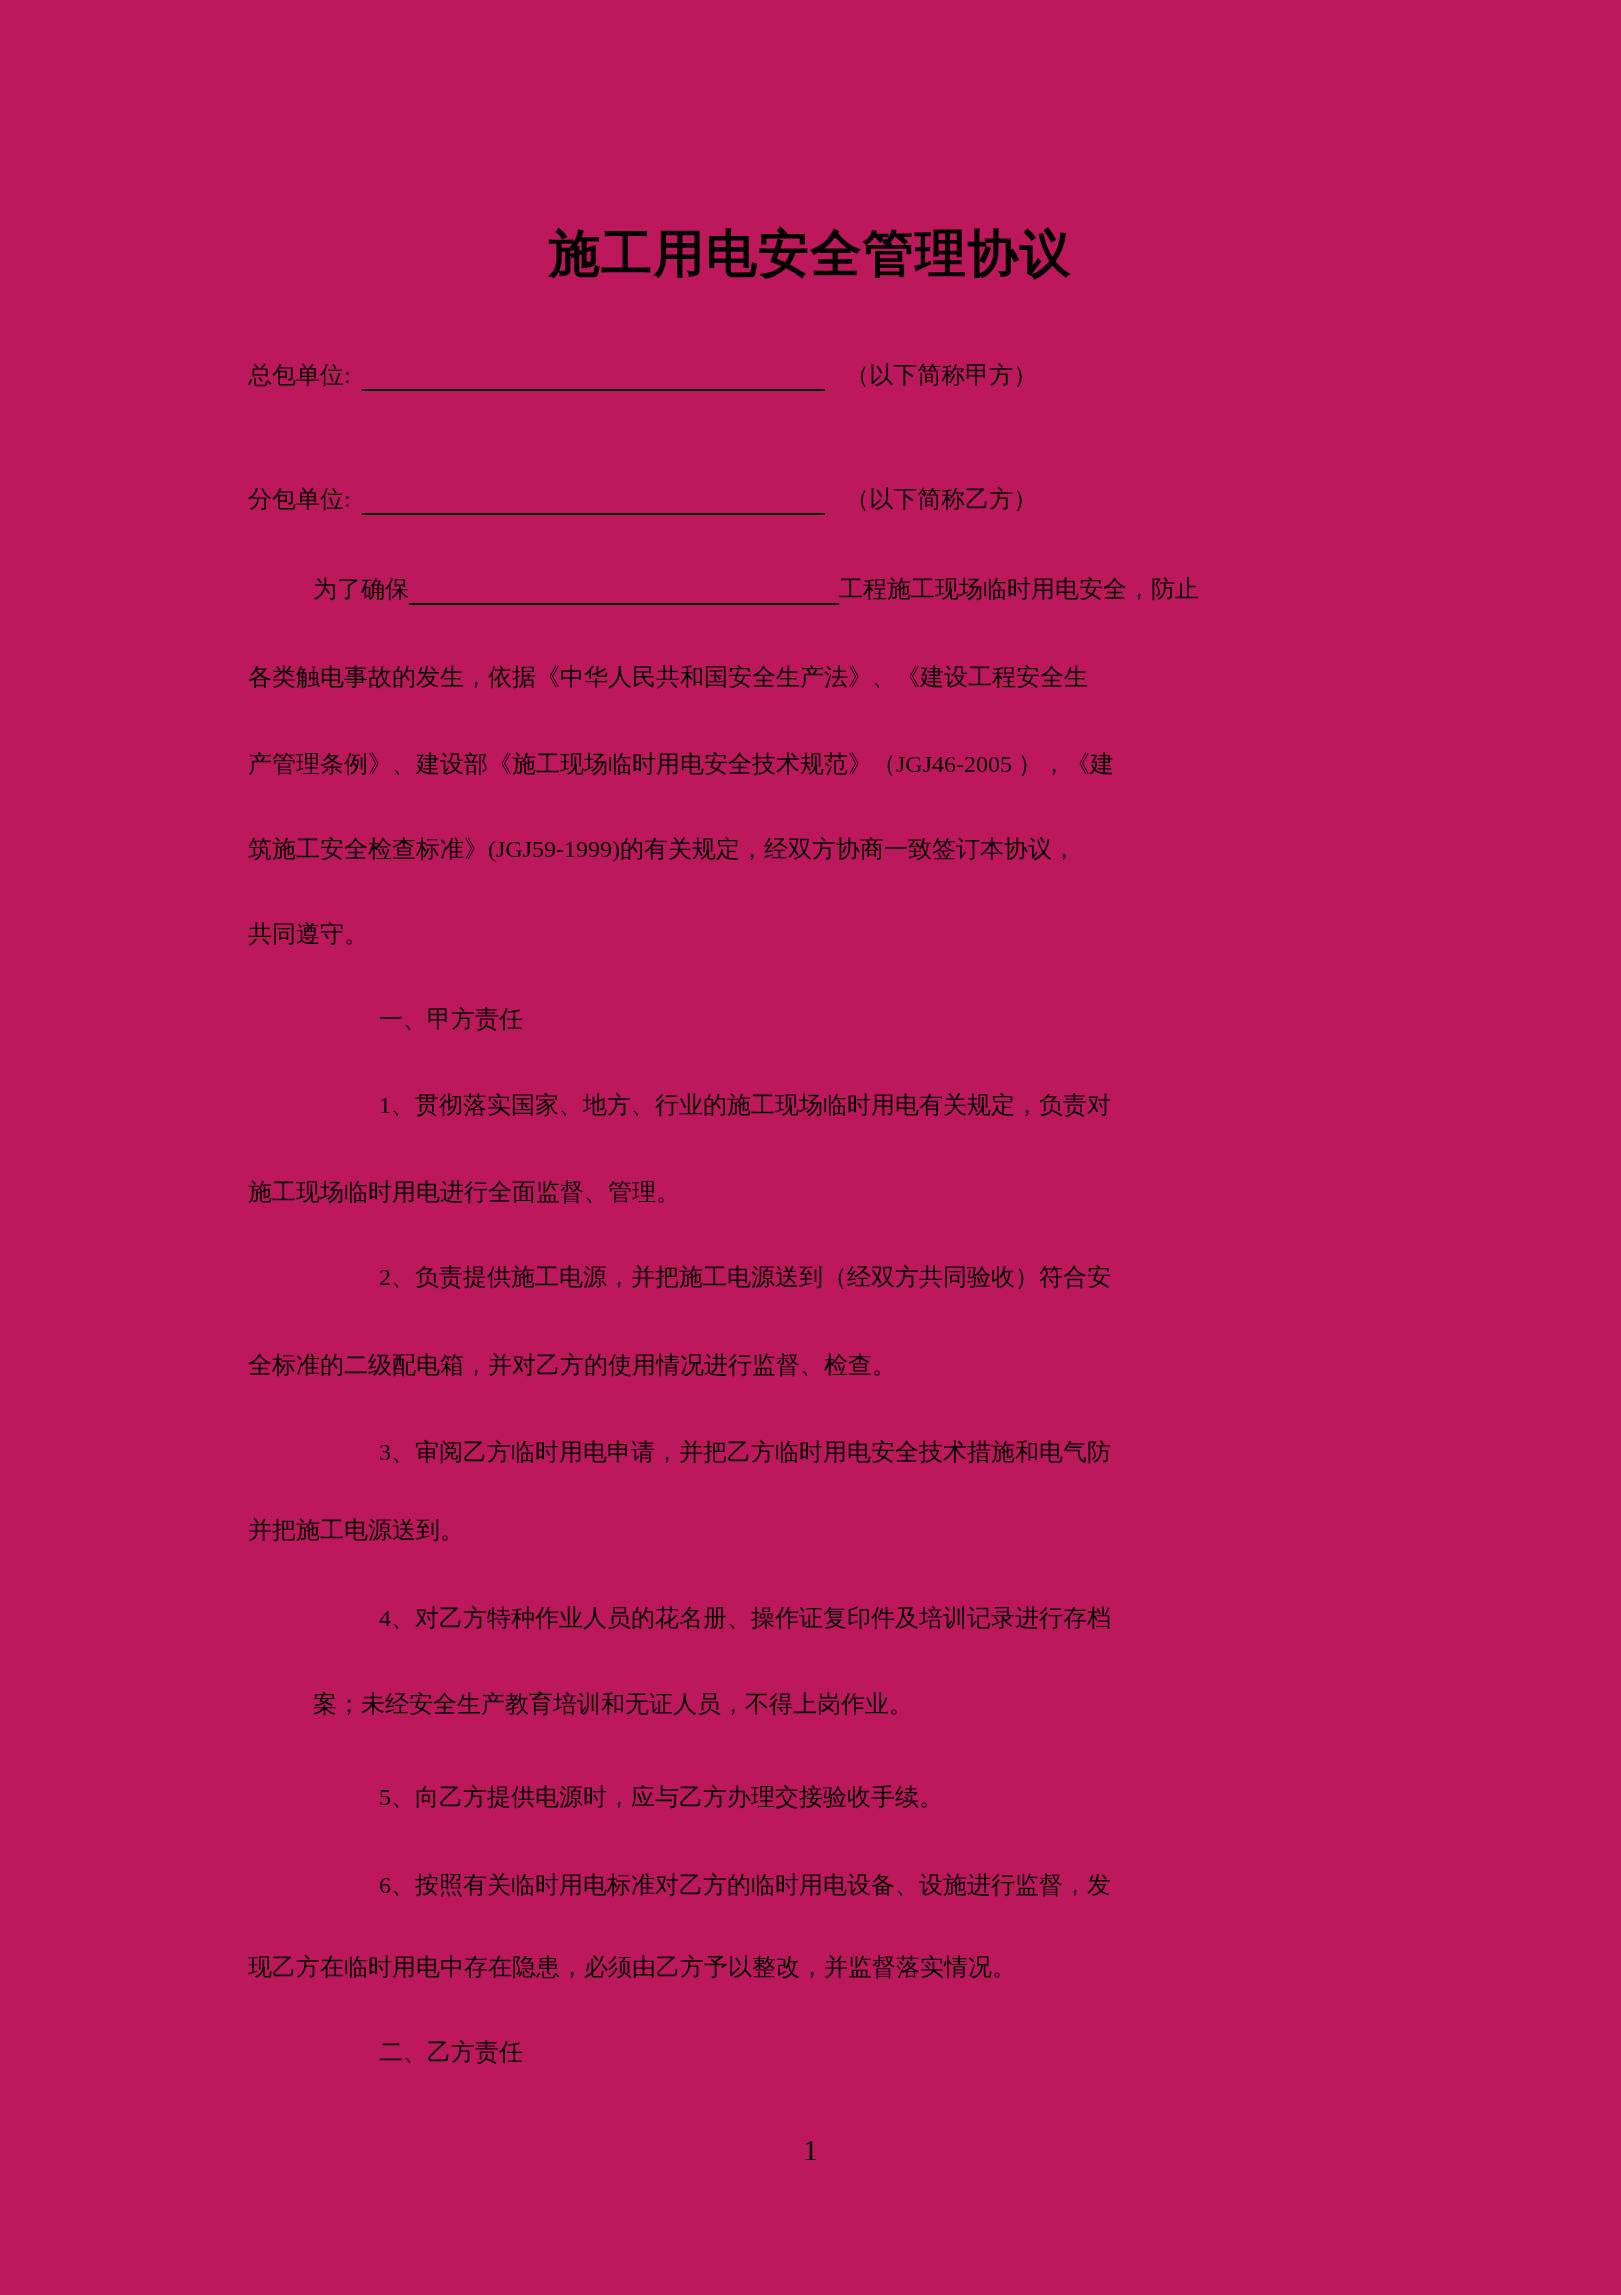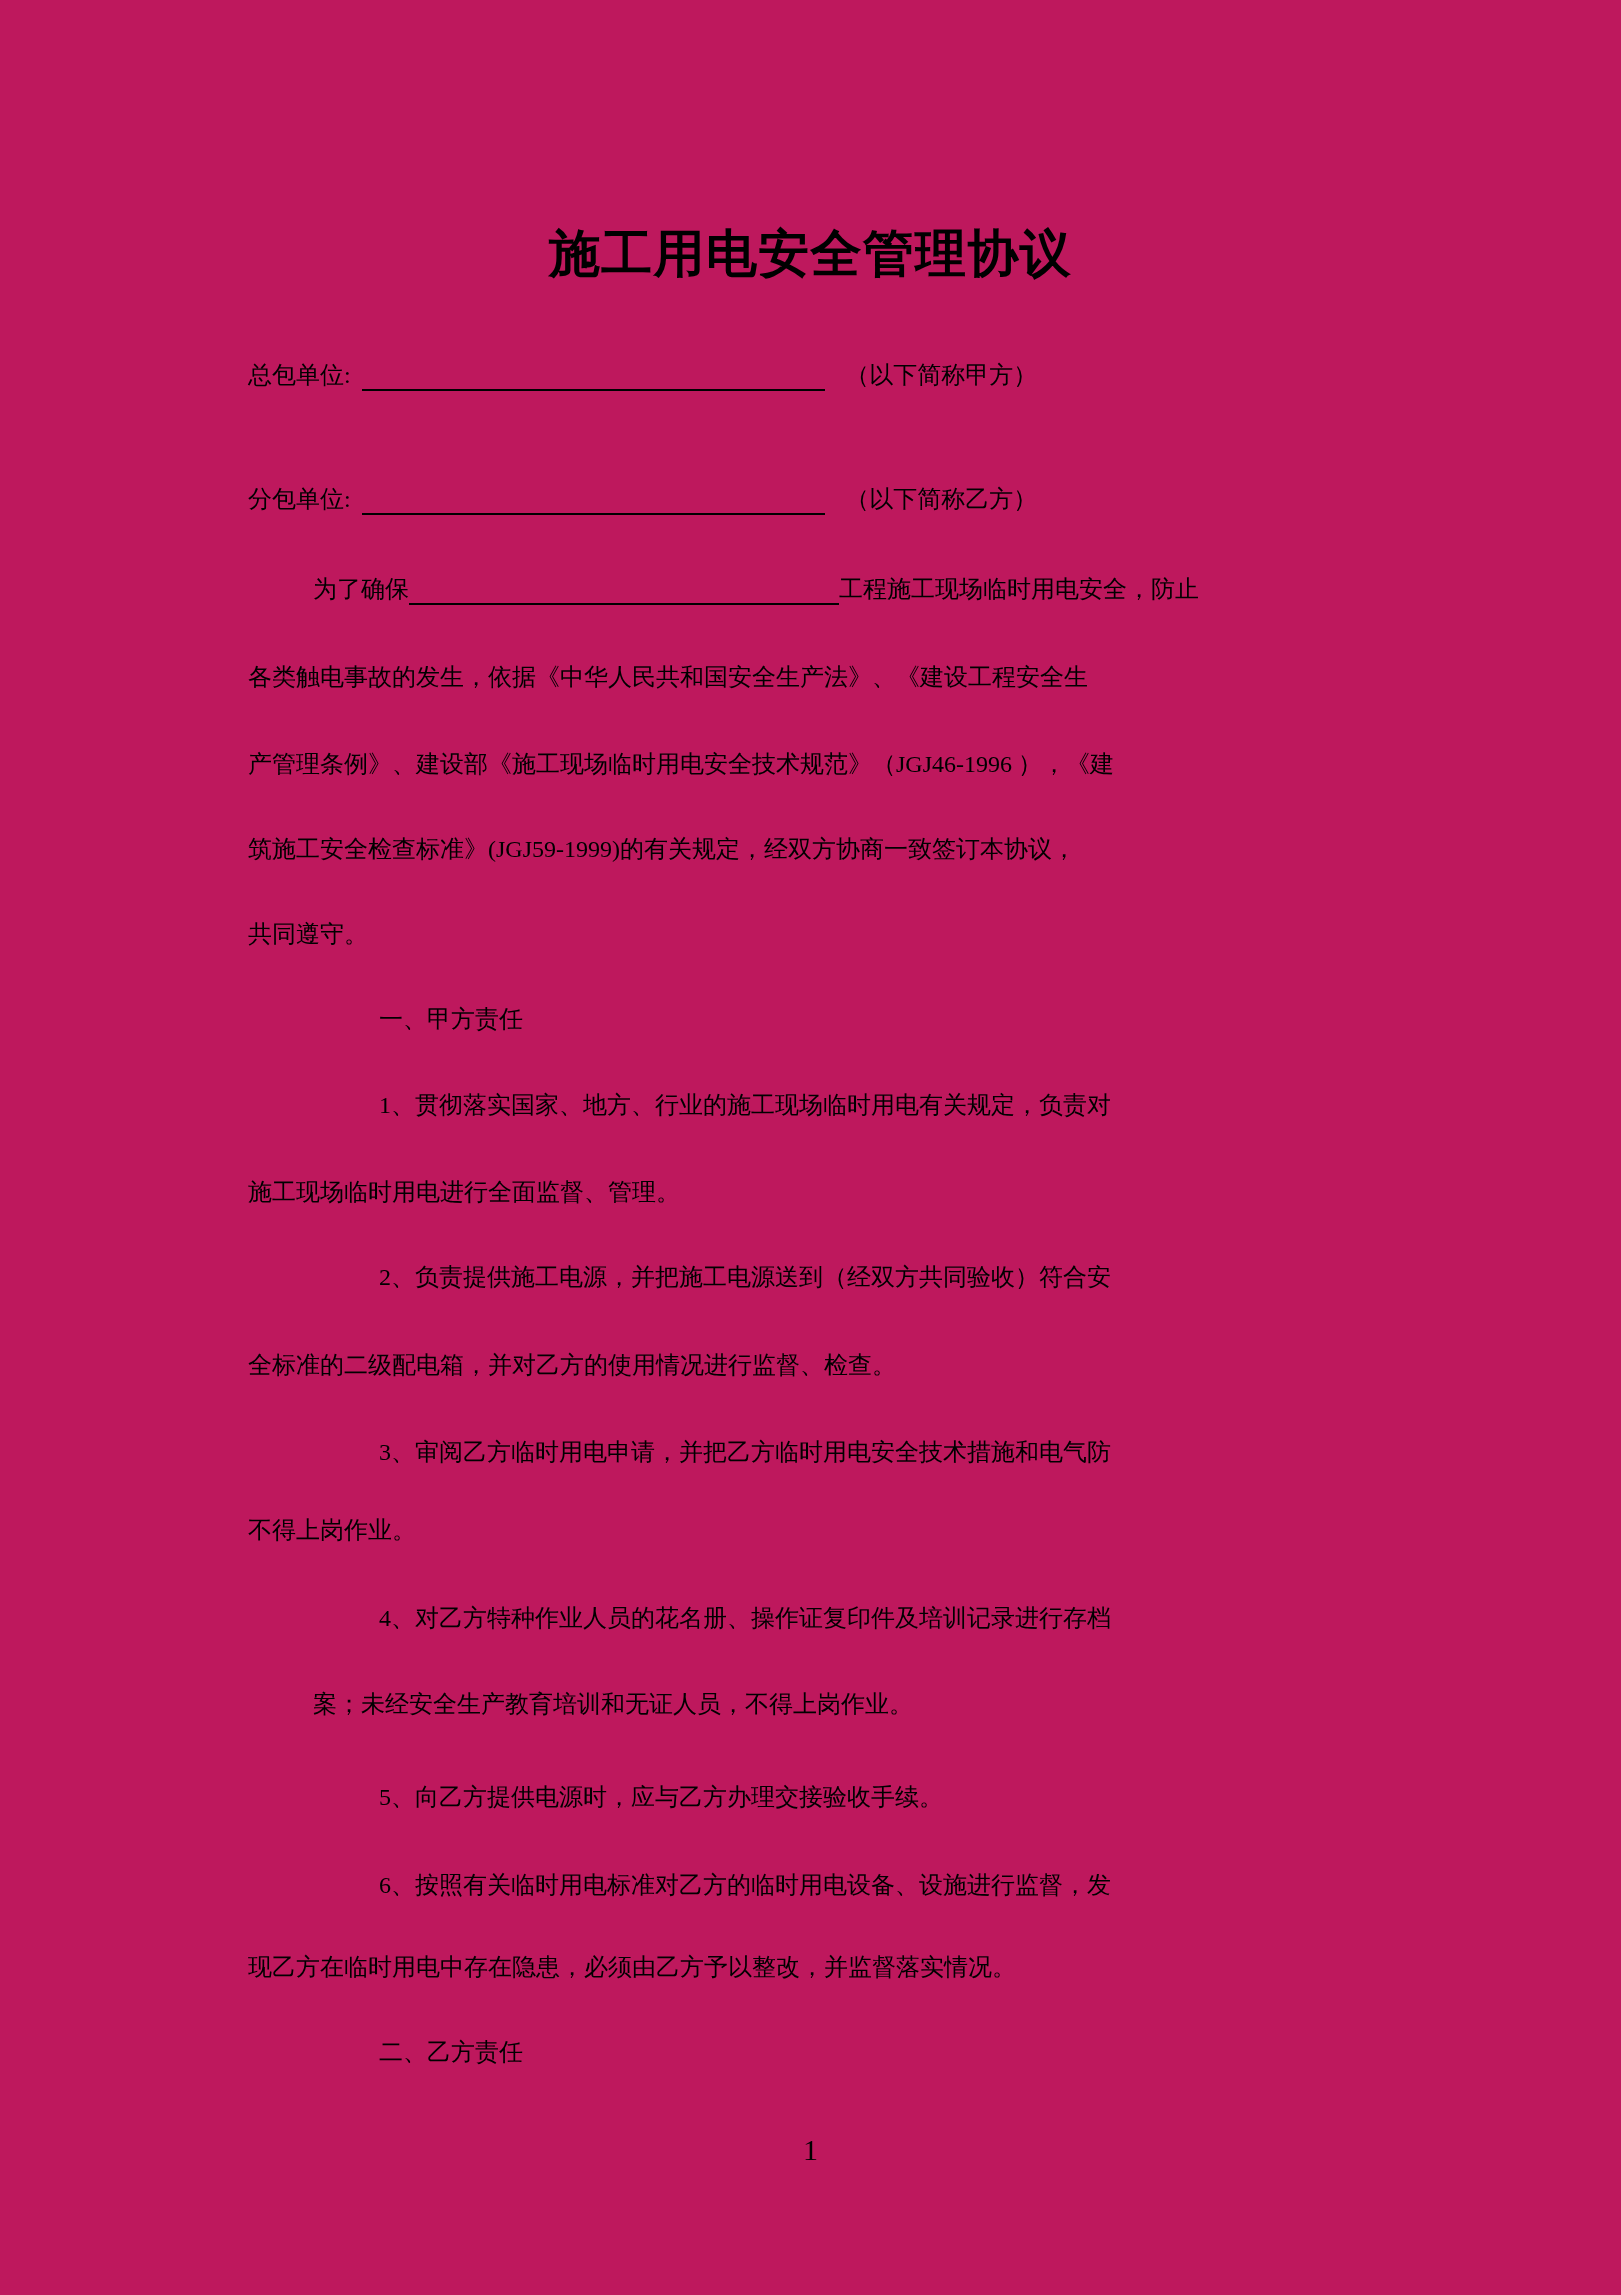--- a/index.html
+++ b/index.html
@@ -76,32 +76,32 @@
 
   <div class="line m0" style="top:479px;">
     <span>分包单位:</span><span class="blank blank-party">&nbsp;</span><span>（以下简称乙方）</span>
   </div>
 
   <div class="line m2" style="top:569px;">
     <span>为了确保</span><span class="blank blank-project">&nbsp;</span><span>工程施工现场临时用电安全，防止</span>
   </div>
 
   <div class="line m0" style="top:657px;">各类触电事故的发生，依据《中华人民共和国安全生产法》、《建设工程安全生</div>
-  <div class="line m0" style="top:744px;">产管理条例》、建设部《施工现场临时用电安全技术规范》（JGJ46-1996 ），《建</div>
+  <div class="line m0" style="top:744px;">产管理条例》、建设部《施工现场临时用电安全技术规范》（JGJ46-2005 ），《建</div>
   <div class="line m0" style="top:829px;">筑施工安全检查标准》(JGJ59-1999)的有关规定，经双方协商一致签订本协议，</div>
   <div class="line m0" style="top:914px;">共同遵守。</div>
 
   <div class="line m4" style="top:999px;text-align:right;">一、甲方责任</div>
 
   <div class="line m4" style="top:1085px;">1、贯彻落实国家、地方、行业的施工现场临时用电有关规定，负责对</div>
   <div class="line m0" style="top:1172px;">施工现场临时用电进行全面监督、管理。</div>
   <div class="line m4" style="top:1257px;">2、负责提供施工电源，并把施工电源送到（经双方共同验收）符合安</div>
   <div class="line m0" style="top:1345px;">全标准的二级配电箱，并对乙方的使用情况进行监督、检查。</div>
   <div class="line m4" style="top:1432px;">3、审阅乙方临时用电申请，并把乙方临时用电安全技术措施和电气防</div>
-  <div class="line m0" style="top:1510px;">不得上岗作业。</div>
+  <div class="line m0" style="top:1510px;">并把施工电源送到。</div>
   <div class="line m4" style="top:1598px;">4、对乙方特种作业人员的花名册、操作证复印件及培训记录进行存档</div>
   <div class="line m2" style="top:1684px;">案；未经安全生产教育培训和无证人员，不得上岗作业。</div>
   <div class="line m4" style="top:1777px;">5、向乙方提供电源时，应与乙方办理交接验收手续。</div>
   <div class="line m4" style="top:1865px;">6、按照有关临时用电标准对乙方的临时用电设备、设施进行监督，发</div>
   <div class="line m0" style="top:1947px;">现乙方在临时用电中存在隐患，必须由乙方予以整改，并监督落实情况。</div>
 
   <div class="line m4" style="top:2032px;">二、乙方责任</div>
 
   <div class="page-number">1</div>
 

